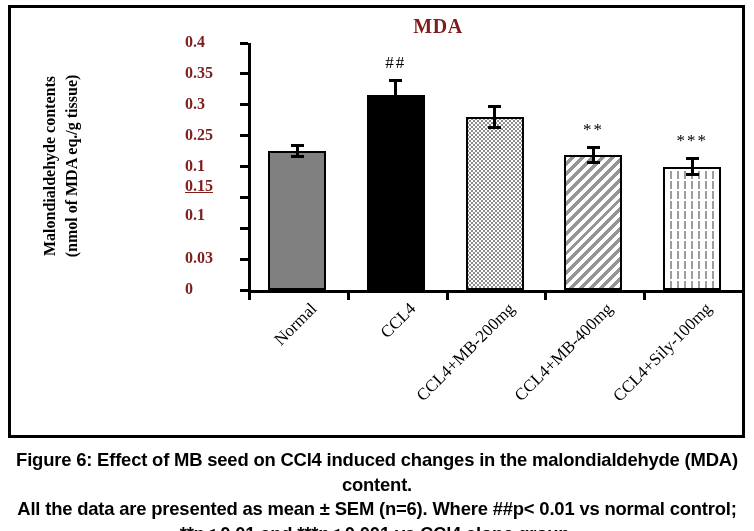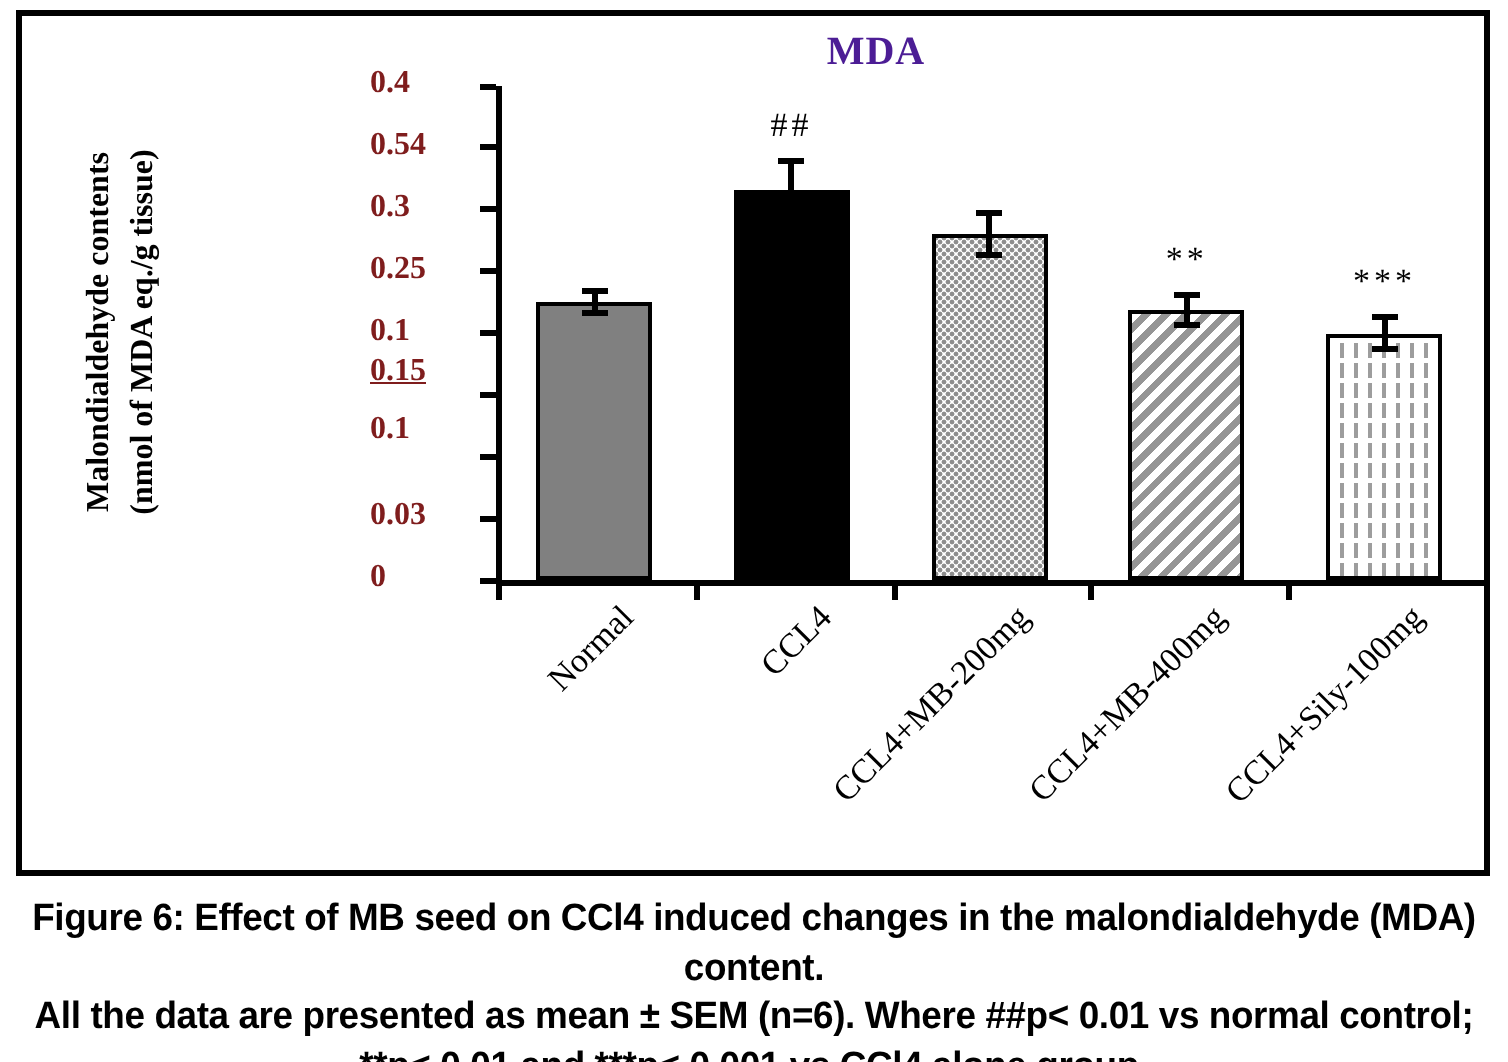--- a/index.html
+++ b/index.html
@@ -1,21 +1,21 @@
 <!DOCTYPE html>
 <html><head>
 <meta charset="utf-8">
 <style>
   html,body{margin:0;padding:0;background:#fff;}
   .screen{position:relative;width:754px;height:531px;background:#fff;overflow:hidden;
           font-family:"Liberation Serif","DejaVu Serif",serif;}
   .figure-frame{position:absolute;left:8px;top:5px;width:731px;height:427px;
                 border:3px solid #000;background:#fff;}
   .chart-title{position:absolute;left:237px;top:7px;width:380px;text-align:center;
-               font:bold 20px "Liberation Serif","DejaVu Serif",serif;color:#4c1d95;letter-spacing:.5px;}
+               font:bold 20px "Liberation Serif","DejaVu Serif",serif;color:#7f1d1d;letter-spacing:.5px;}
   .ylabel{position:absolute;left:50px;top:158px;width:280px;text-align:center;
           transform:translate(-50%,-50%) rotate(-90deg);
           font:bold 16px "Liberation Serif","DejaVu Serif",serif;line-height:22px;color:#000;}
   .plot{position:absolute;left:237px;top:35px;width:494px;height:247px;
         border-left:3px solid #000;border-bottom:3px solid #000;}
   .ytick{position:absolute;left:-11px;width:8px;height:3px;background:#000;}
   .yticklabel{position:absolute;left:-66px;width:52px;
               font:bold 16px "Liberation Serif","DejaVu Serif",serif;color:#7f1d1d;}
   .xtick{position:absolute;top:247px;width:3px;height:10px;background:#000;}
   .bar{position:absolute;box-sizing:border-box;border:2px solid #000;}
@@ -62,21 +62,21 @@
         <div class="yticklabel" style="top: 163px;">0.1</div>
         <div class="ytick" style="top: 152.875px;"></div>
         <div class="yticklabel" style="top: 134px; text-decoration: underline;">0.15</div>
         <div class="ytick" style="top: 122px;"></div>
         <div class="yticklabel" style="top: 113.5px;">0.1</div>
         <div class="ytick" style="top: 91.125px;"></div>
         <div class="yticklabel" style="top: 82.625px;">0.25</div>
         <div class="ytick" style="top: 60.25px;"></div>
         <div class="yticklabel" style="top: 51.75px;">0.3</div>
         <div class="ytick" style="top: 29.375px;"></div>
-        <div class="yticklabel" style="top: 20.875px;">0.54</div>
+        <div class="yticklabel" style="top: 20.875px;">0.35</div>
         <div class="ytick" style="top: -1.5px;"></div>
         <div class="yticklabel" style="top: -10px;">0.4</div>
         <div class="xtick" style="left: -3px;"></div>
         <div class="xtick" style="left: 95.8px;"></div>
         <div class="xtick" style="left: 194.6px;"></div>
         <div class="xtick" style="left: 293.4px;"></div>
         <div class="xtick" style="left: 392.2px;"></div>
         <div class="xtick" style="left: 491px;"></div>
         <div class="bar fill-gray" style="left: 17px; top: 108.062px; width: 58px; height: 138.938px;"></div>
         <div class="errline" style="left: 44.5px; top: 101.887px; height: 12.35px;"></div>

